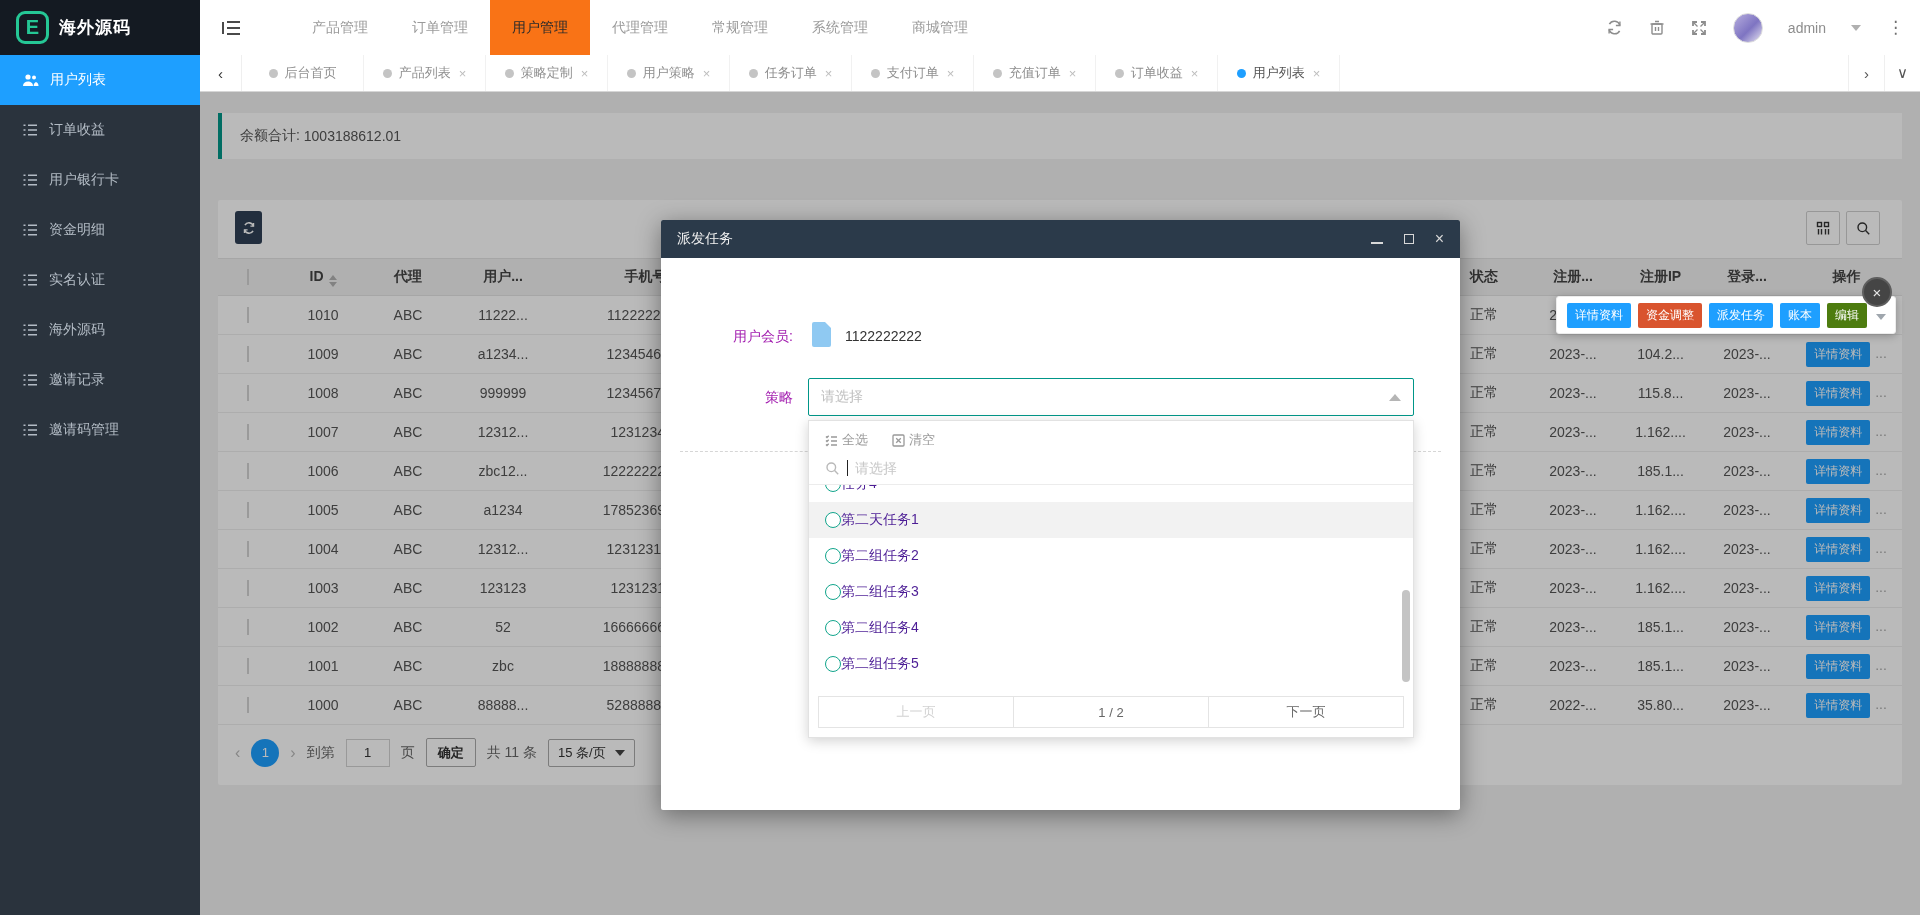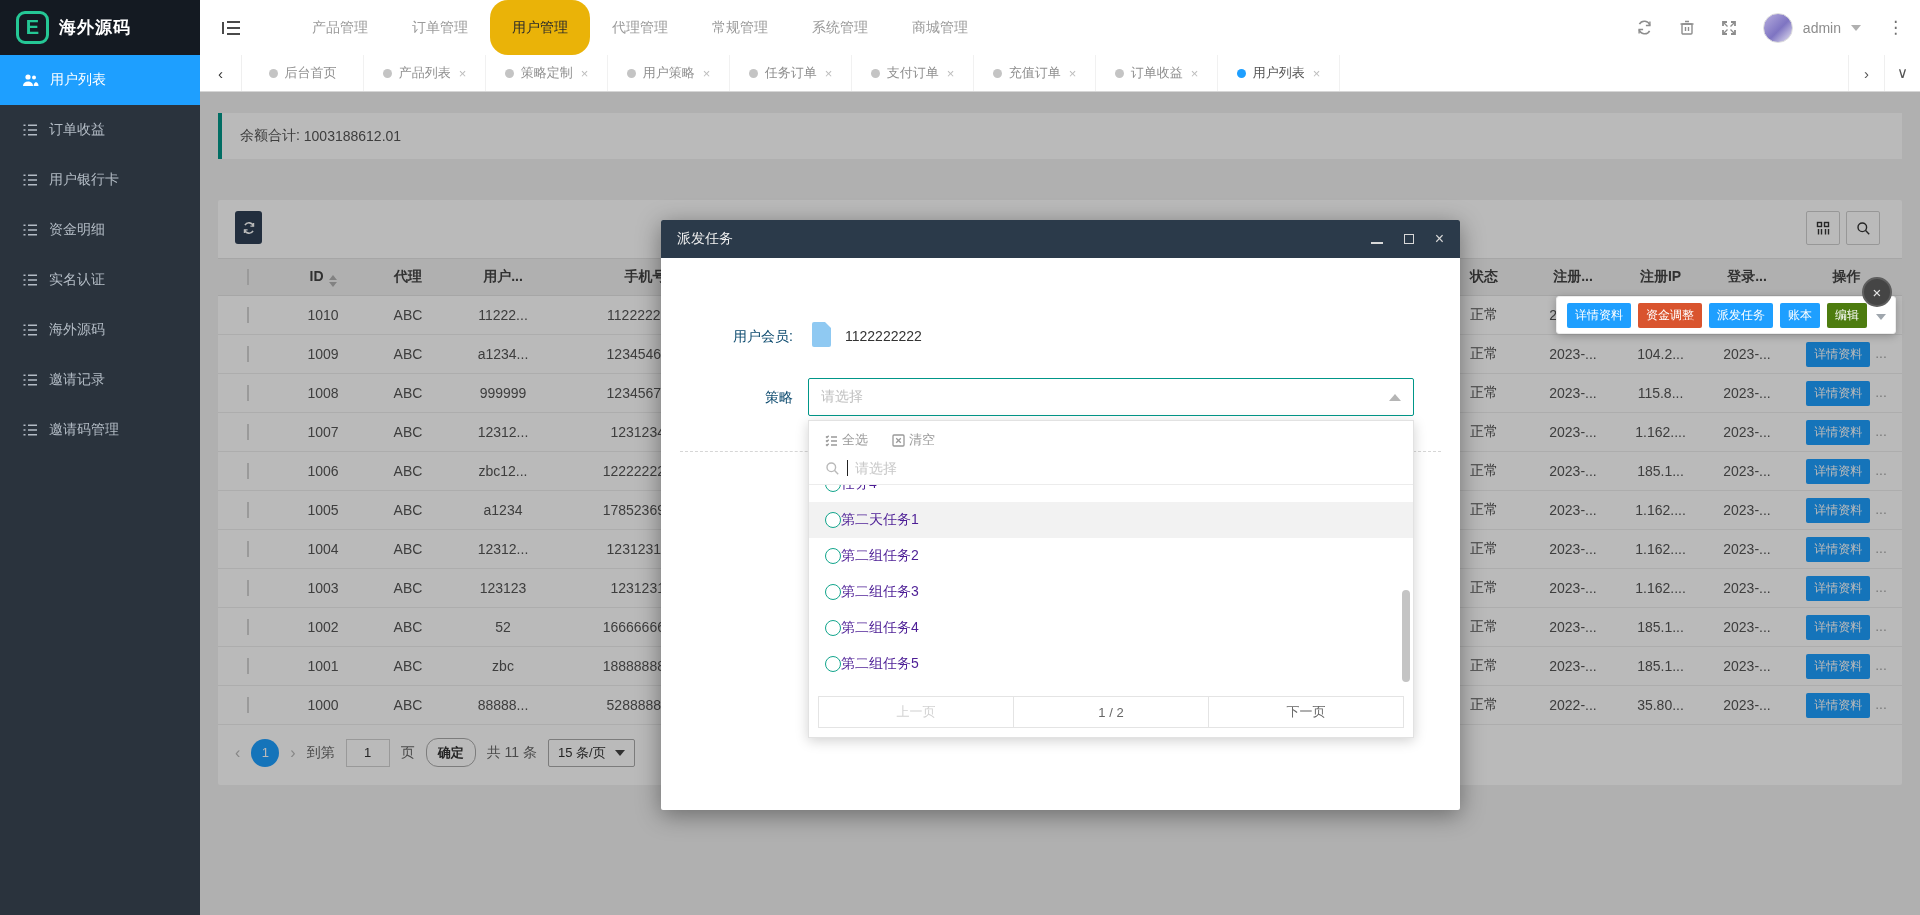--- a/index.html
+++ b/index.html
@@ -17,26 +17,26 @@
   .side-item svg { margin-right:11px; flex:none; }
   .side-item.active { background:#1E9FFF; color:#fff; }
 
   
   .topbar { position:absolute; left:200px; top:0; width:1720px; height:55px; background:#fff; z-index:10;
             display:flex; align-items:center; }
   .hamburger { width:62px; height:100%; display:flex; align-items:center; justify-content:center; color:#4a4a4a; cursor:pointer; }
   .top-nav { display:flex; height:100%; margin-left:28px; }
   .top-nav-item { width:100px; height:100%; display:flex; align-items:center; justify-content:center;
                   color:#9a9a9a; cursor:pointer; }
-  .top-nav-item.active { background:#eab308; color:#2b2b2b;border-radius:18px; }
+  .top-nav-item.active { background:#f97316; color:#2b2b2b; }
   .topbar-right { margin-left:auto; display:flex; align-items:center; gap:26px; padding-right:16px; color:#8d8d8d; }
   .tb-icon { cursor:pointer; display:flex; align-items:center; }
   .avatar { width:30px; height:30px; border-radius:50%;
             background:linear-gradient(135deg,#b7aede 0%,#7e74c2 55%,#e9e6f2 100%); border:1px solid #ddd; }
-  .admin-wrap { display:flex; align-items:center; gap:10px; cursor:pointer; }
+  .admin-wrap { display:flex; align-items:center; gap:25px; cursor:pointer; }
   .caret-down { width:0; height:0; border-left:5px solid transparent; border-right:5px solid transparent;
                 border-top:6px solid #b0b0b0; }
   .kebab { font-size:17px; color:#6f6f6f; letter-spacing:0; cursor:pointer; }
 
   
   .tabbar { position:absolute; left:200px; top:55px; width:1720px; height:37px; background:#fff;
             border-bottom:1px solid #d6d6d6; display:flex; z-index:10; }
   .tab-arrow { width:42px; display:flex; align-items:center; justify-content:center; color:#333;
                border-right:1px solid #efefef; cursor:pointer; font-size:15px; }
   .tab-arrow.r { border-right:none; border-left:1px solid #efefef; width:36px; color:#555; }
@@ -75,21 +75,21 @@
                 border-radius:2px; cursor:pointer; }
   .more-dots { color:#a8a8a8; margin-left:5px; }
 
   .table-pag { display:flex; align-items:center; gap:11px; padding-left:17px; margin-top:13px; color:#666; }
   .pag-arrow { color:#b9b9b9; font-size:16px; cursor:pointer; }
   .pag-cur { width:28px; height:28px; border-radius:50%; background:#1E9FFF; color:#fff; display:flex;
              align-items:center; justify-content:center; font-size:13px; cursor:pointer; }
   .goto-input { width:44px; height:28px; border:1px solid #d2d2d2; text-align:center; background:#fff;
                 color:#333; font-family:inherit; font-size:13px; }
   .confirm-btn { height:29px; padding:0 11px; border:1px solid #ababab; background:#fff; font-weight:bold;
-                 color:#333; font-size:13px; cursor:pointer; border-radius:12px; }
+                 color:#333; font-size:13px; cursor:pointer; border-radius:2px; }
   .pp-select { height:28px; border:1px solid #ababab; padding:0 9px; display:flex; align-items:center; gap:9px;
                background:#fff; color:#333; font-size:13px; cursor:pointer; border-radius:2px; }
   .pp-caret { width:0; height:0; border-left:5px solid transparent; border-right:5px solid transparent;
               border-top:6px solid #444; }
 
   
   .dim { position:absolute; left:200px; top:92px; width:1720px; height:823px; background:rgba(0,0,0,0.27); z-index:20; }
 
   
   .action-popup { position:absolute; left:1556px; top:296px; height:38px; z-index:30; background:#fff;
@@ -105,21 +105,21 @@
   
   .modal { position:absolute; left:661px; top:220px; width:799px; height:590px; background:#fff; z-index:40;
            box-shadow:0 5px 24px rgba(0,0,0,.4); border-radius:2px; overflow:visible; }
   .modal-head { height:38px; background:#2b3a4a; color:#f0f0f0; display:flex; align-items:center;
                 padding:0 16px; border-radius:2px 2px 0 0; }
   .mh-controls { margin-left:auto; display:flex; align-items:center; gap:21px; }
   .mc-min { width:12px; height:2px; background:#d8d8d8; margin-top:8px; cursor:pointer; }
   .mc-max { width:10px; height:10px; border:1px solid #d8d8d8; cursor:pointer; }
   .mc-close { color:#d8d8d8; font-size:16px; line-height:1; cursor:pointer; }
   .modal-body { position:relative; height:552px; }
-  .form-label { position:absolute; left:20px; width:112px; text-align:right; color:#0c4a6e; }
+  .form-label { position:absolute; left:20px; width:112px; text-align:right; color:#a21caf; }
   .file-icon { position:absolute; left:151px; top:64px; width:19px; height:25px; background:#8fc9f2;
                border-radius:2px; }
   .file-icon::after { content:""; position:absolute; right:0; top:0; border-left:6px solid transparent;
                       border-top:6px solid #fff; }
   .member-val { position:absolute; left:184px; top:70px; color:#333; }
   .sel { position:absolute; left:147px; top:120px; width:606px; height:38px; border:1px solid #009688;
          border-radius:2px; display:flex; align-items:center; padding:0 12px; color:#c0c0c0; background:#fff;
          cursor:pointer; }
   .sel-caret { margin-left:auto; width:0; height:0; border-left:6px solid transparent;
                border-right:6px solid transparent; border-bottom:7px solid #b5b5b5; }

